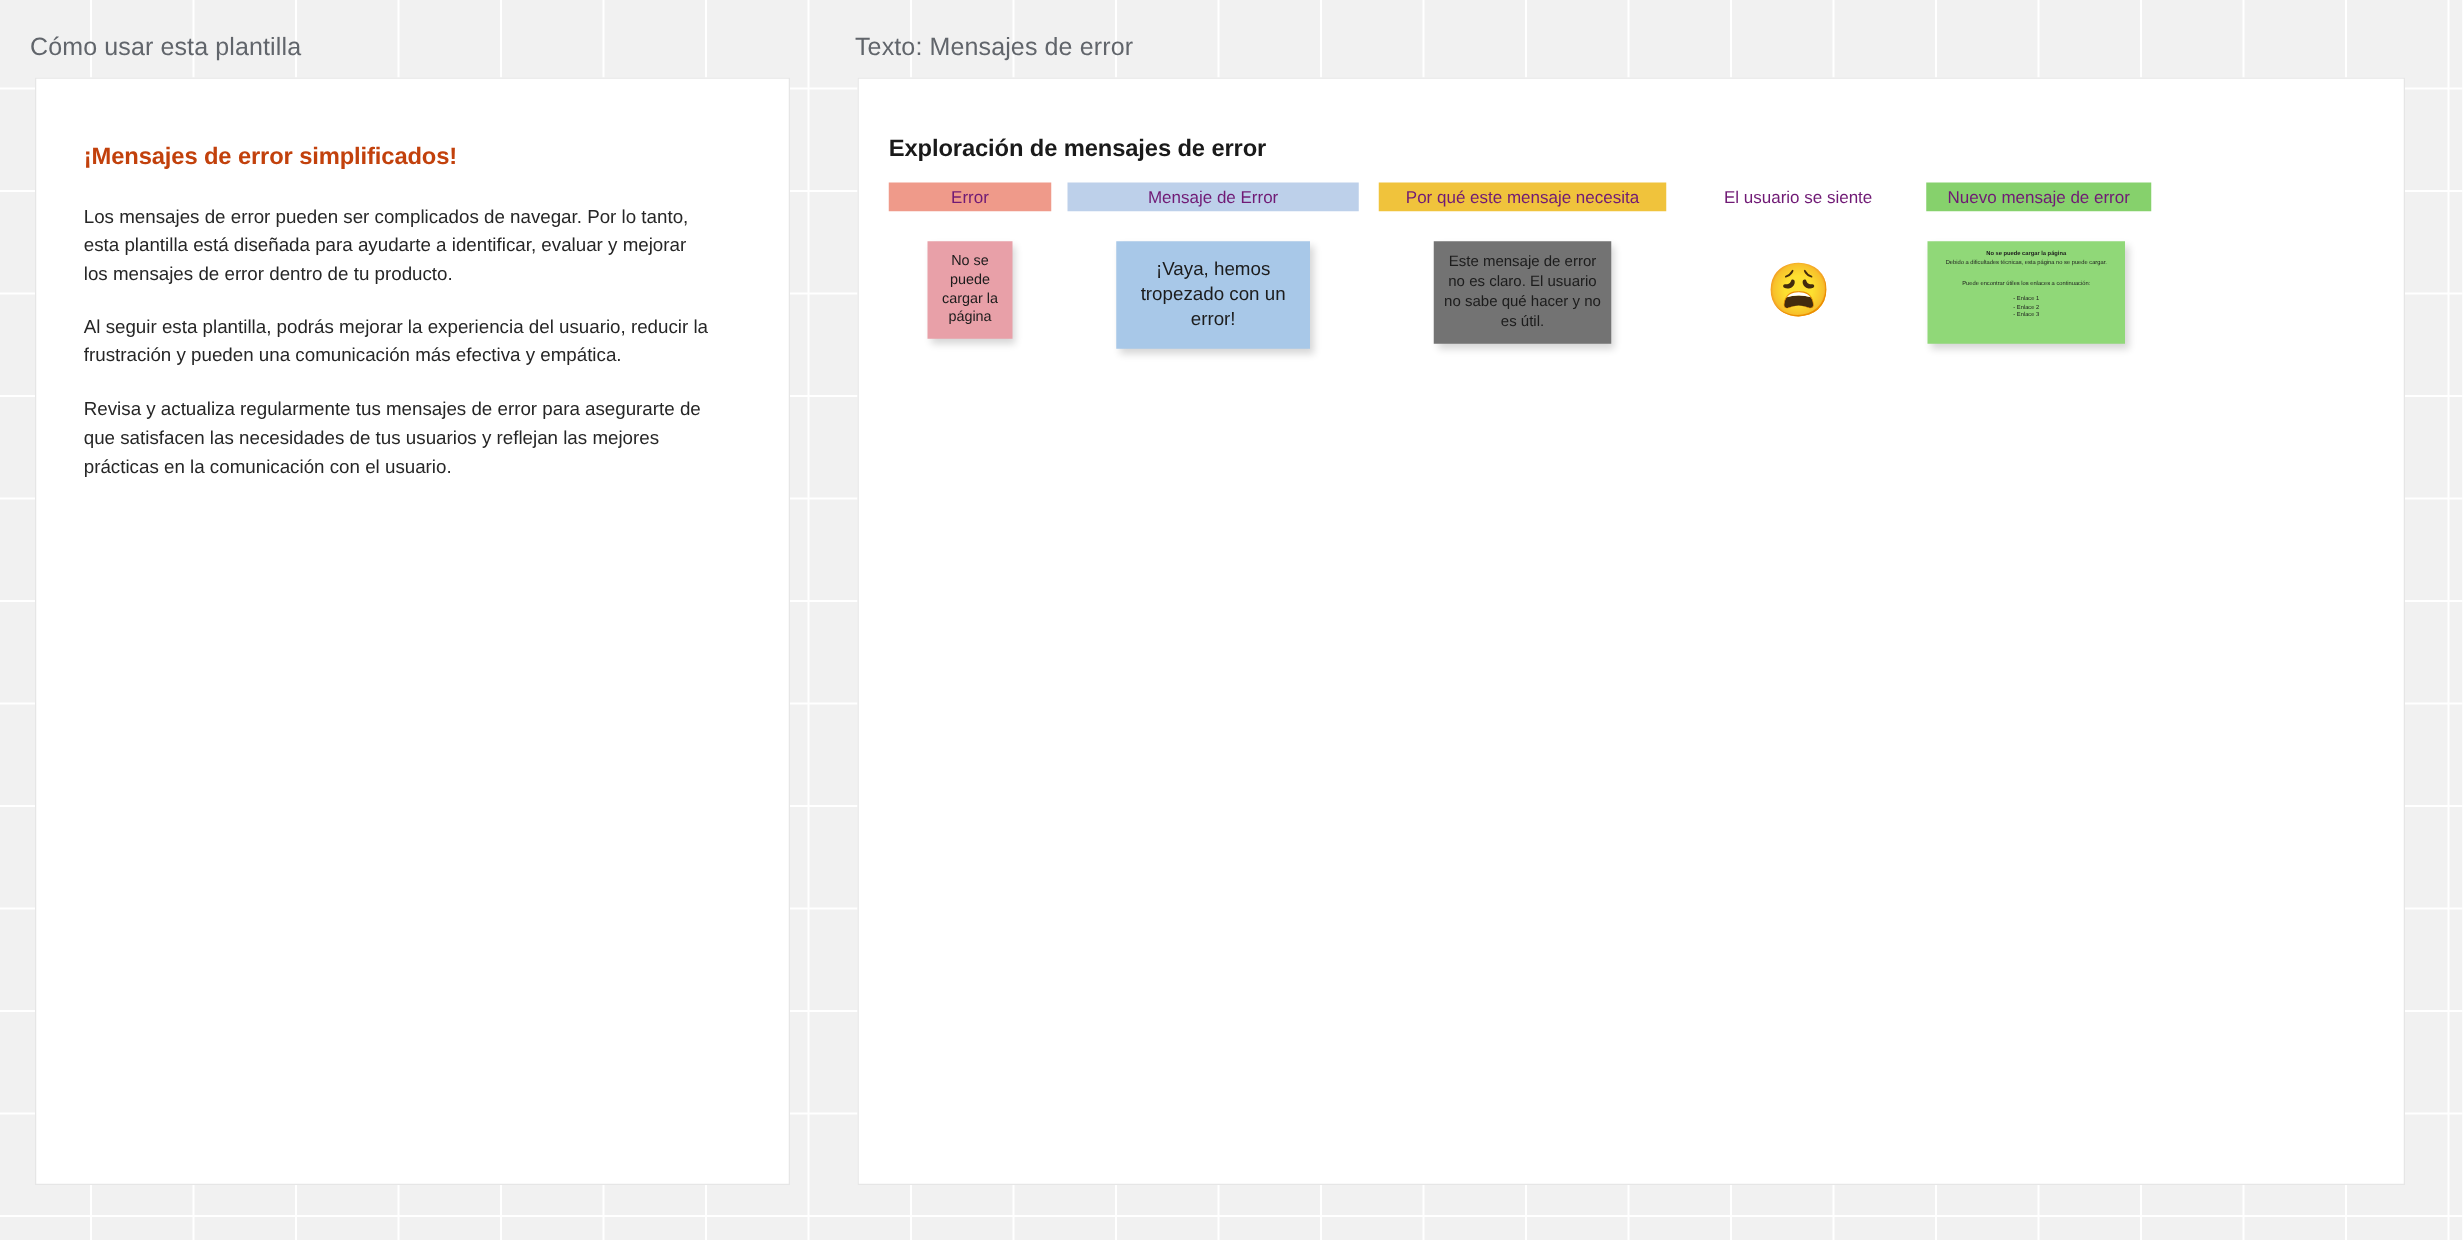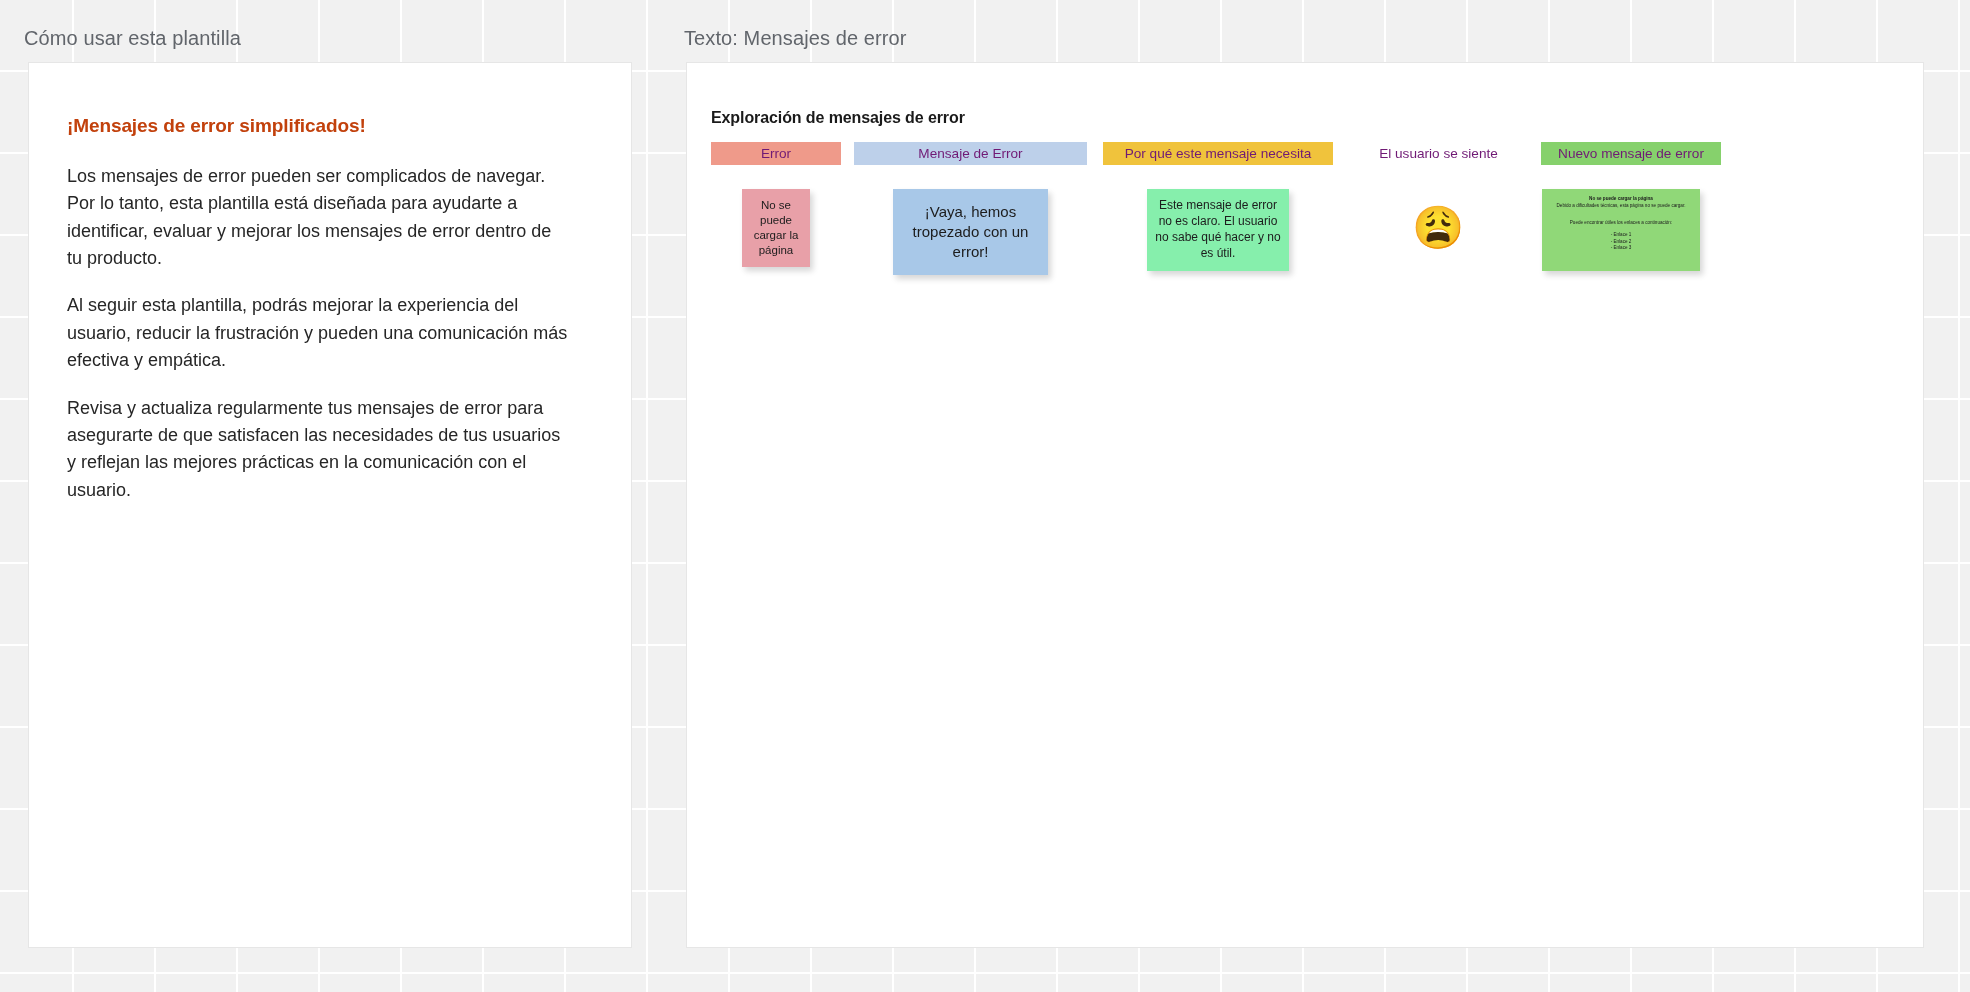--- a/index.html
+++ b/index.html
@@ -55,31 +55,31 @@
   #left-body { padding: 52px 62px 0 38px; }
 
   #left-heading {
     font-size: 19px;
     font-weight: bold;
     color: #c2410c;
     margin-bottom: 26px;
     letter-spacing: -0.1px;
   }
   .left-para {
-    font-size: 18px;
+    font-size: 15px;
     line-height: 1.52;
     color: #262626;
     margin-bottom: 20px;
   }
 
   
   #right-body { padding: 46px 0 0 24px; }
 
   #board-subtitle {
-    font-size: 16px;
+    font-size: 19px;
     font-weight: bold;
     color: #1a1a1a;
     margin-bottom: 15px;
     letter-spacing: -0.1px;
   }
 
   
   #header-row {
     position: relative;
     height: 24px;
@@ -111,21 +111,21 @@
     align-items: center;
     justify-content: center;
     text-align: center;
     color: #1c1c1c;
     padding: 4px 6px;
   }
   .note-text { line-height: 1.32; }
 
   #note-pink  { width: 68px;  height: 78px; background: #e8a0a8; font-size: 11.5px; }
   #note-blue  { width: 155px; height: 86px; background: #a8c8e8; font-size: 15px; }
-  #note-yellow{ width: 142px; height: 82px; background: #86efac; font-size: 12px; }
+  #note-yellow{ width: 142px; height: 82px; background: #737373; font-size: 12px; }
   #note-green {
     width: 158px; height: 82px; background: #90d878;
     display: block; padding: 7px 10px;
     font-size: 4.6px; line-height: 1.5; text-align: center;
   }
   #note-green .g-title { font-weight: bold; display: block; }
   #note-green .g-sub   { display: block; }
   #note-green .g-links { display: block; margin-top: 5px; }
   #note-green .g-spacer{ display: block; height: 5px; }
   #note-green .g-item  { display: block; }

